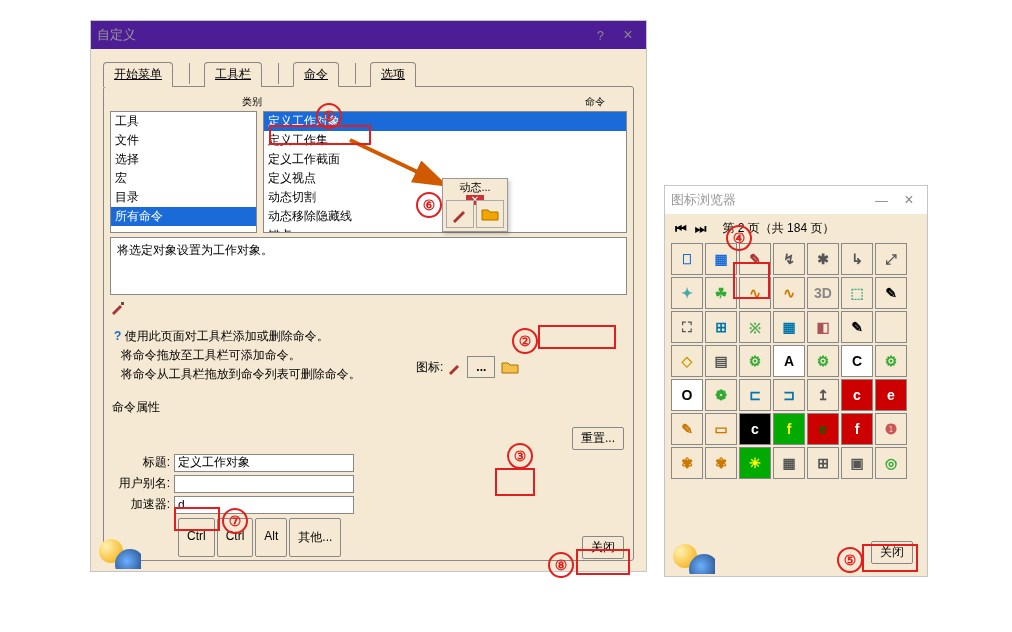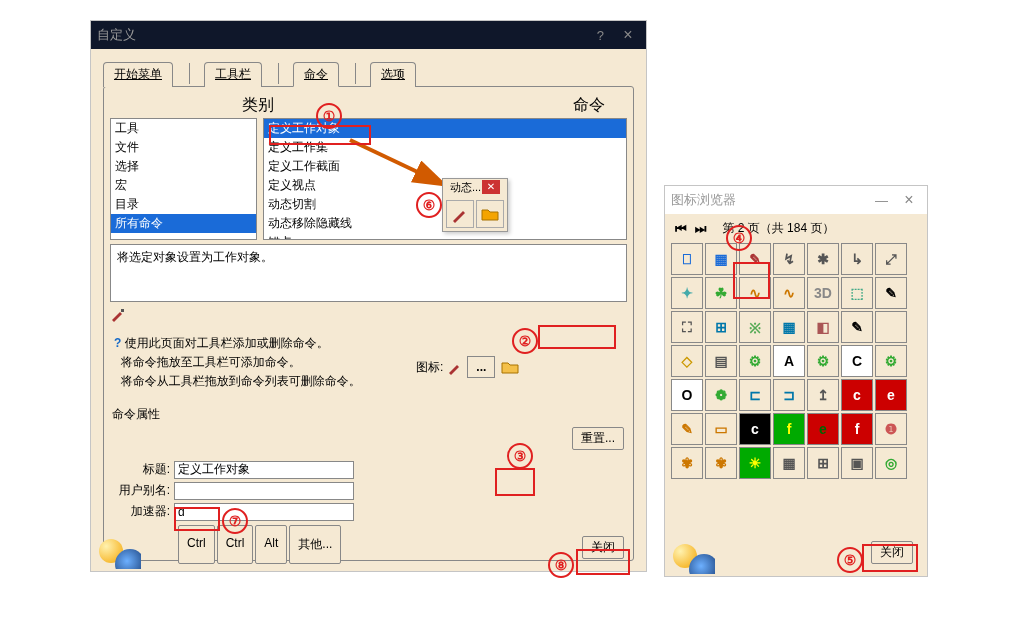--- a/index.html
+++ b/index.html
@@ -23,21 +23,21 @@
     height: 550px;
     border: 1px solid #c5c5c5;
     background: #f5e9d3;
   }
   .titlebar {
     display: flex;
     align-items: center;
     justify-content: space-between;
     height: 28px;
     padding: 0 6px;
-    background: #0f172a;
+    background: #4c1d95;
     color: #999;
     font-size: 13px;
   }
   .titlebar .title-right span {
     display: inline-block;
     width: 24px;
     text-align: center;
     color: #888;
   }
 
@@ -86,21 +86,21 @@
   }
 
   .columns {
     display: flex;
     gap: 6px;
     margin-top: 2px;
   }
   .col-label {
     display: flex;
     justify-content: space-between;
-    font-size: 16px;
+    font-size: 10px;
     margin: 2px 2px;
   }
 
   .listbox {
     border: 1px solid #888;
     background: #ffffff;
     height: 120px;
     overflow-y: auto;
     position: relative;
   }
@@ -223,25 +223,27 @@
     position: absolute;
     left: 442px;
     top: 178px;
     border: 1px solid #999;
     background: #f5e9d3;
     box-shadow: 2px 2px 4px rgba(0,0,0,0.2);
     z-index: 5;
   }
   .mini-titlebar {
     display: flex;
+    align-items: center;
     justify-content: space-between;
-    padding: 1px 7px;
+    padding: 1px 15px;
     background: #f5e9d3;
     height: 16px;
     font-size: 11px;
+    flex-direction: column;
   }
   .mini-close {
     background: #c33;
     color: #fff;
     width: 18px;
     height: 14px;
     font-size: 10px;
     display: flex;
     align-items: center;
     justify-content: center;

